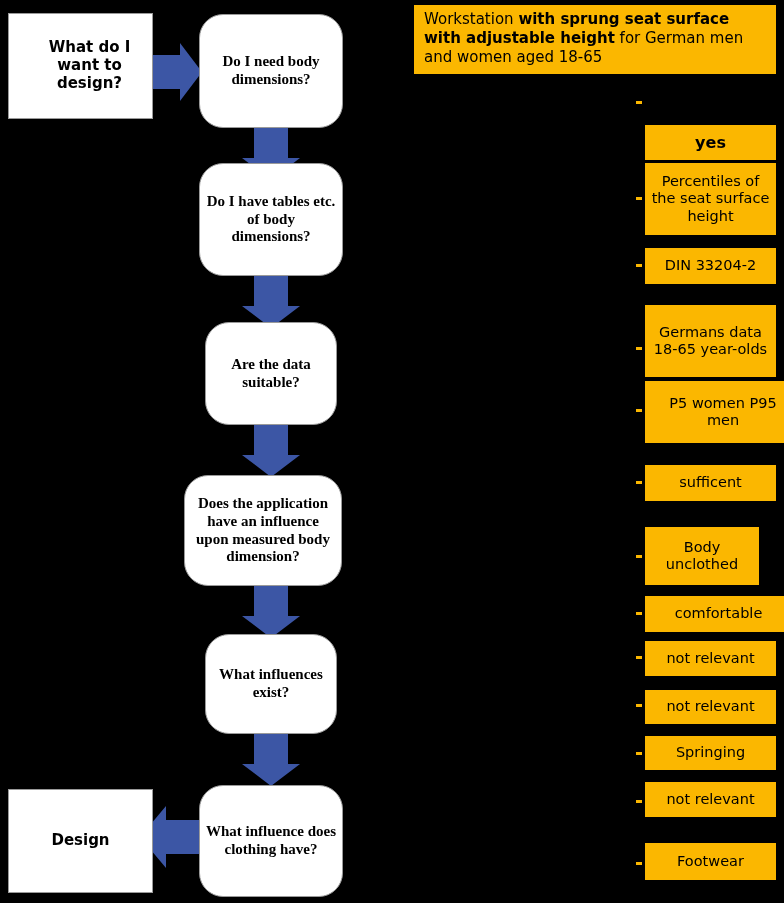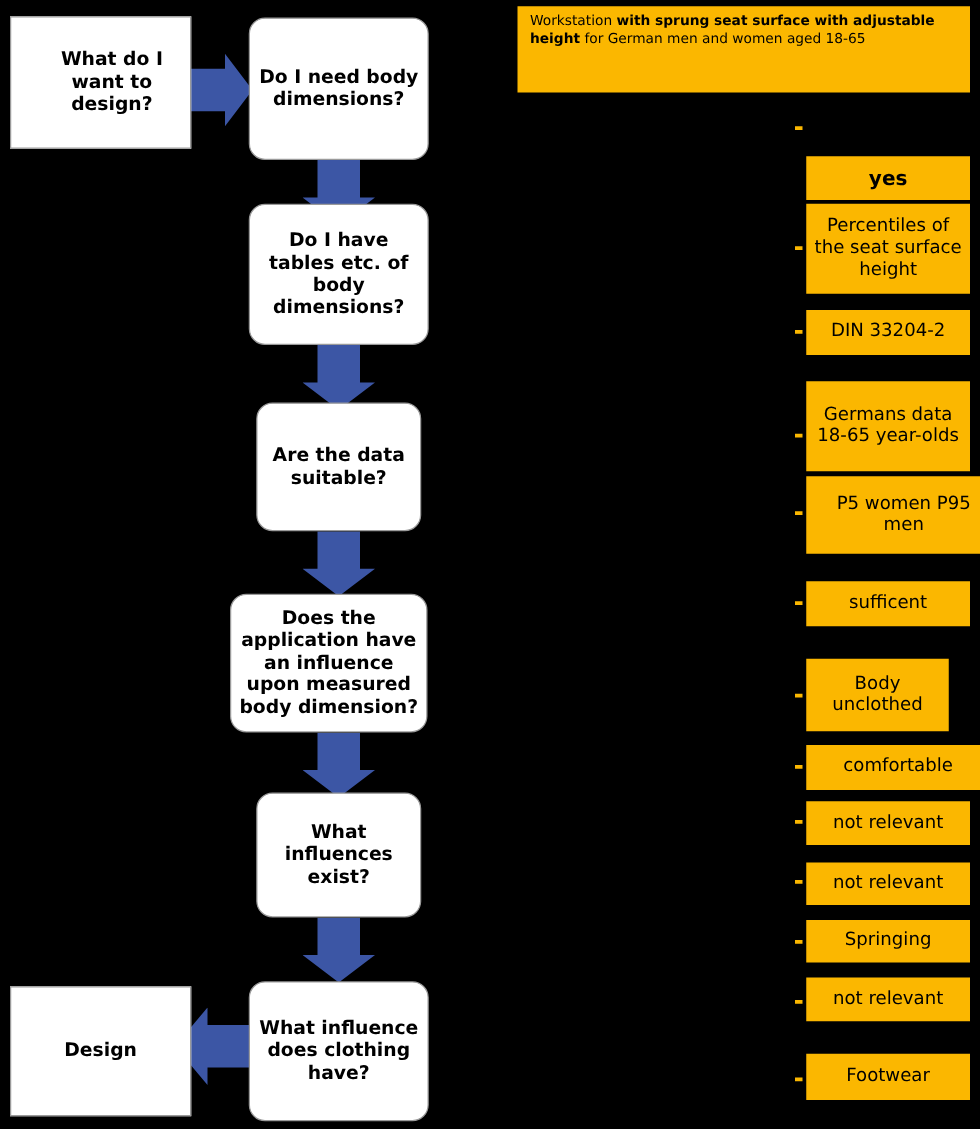--- a/index.html
+++ b/index.html
@@ -33,21 +33,22 @@
     justify-content: center;
     text-align: center;
     color: #000000;
     font-weight: bold;
     font-size: 15px;
     line-height: 1.18;
     padding: 4px 6px;
     z-index: 3;
   }
   .wbox.rounded {
-    border-radius: 13px;
+    border-radius: 24px;
+    font-family: Liberation Serif, serif;
   }
   .wbox .txt { display: block; width: 100%; }
 
   
   .obox {
     position: absolute;
     background: #fbb700;
     box-sizing: border-box;
     display: flex;
     align-items: center;
@@ -57,21 +58,21 @@
     font-size: 14.5px;
     line-height: 1.2;
     padding: 3px 6px;
     z-index: 3;
   }
   .obox.bold { font-weight: bold; font-size: 16px; margin-top: 40px; }
   .obox.head {
     text-align: left;
     justify-content: flex-end;
     align-items: flex-start;
-    font-size: 11px;
+    font-size: 15px;
     line-height: 1.28;
     padding: 5px 8px 4px 10px;
   }
   .obox .txt { display: block; width: 100%; }
   .obox.head .txt { text-align: left; }
   .obox .b { font-weight: bold; }
 
   
   .nub {
     position: absolute;

